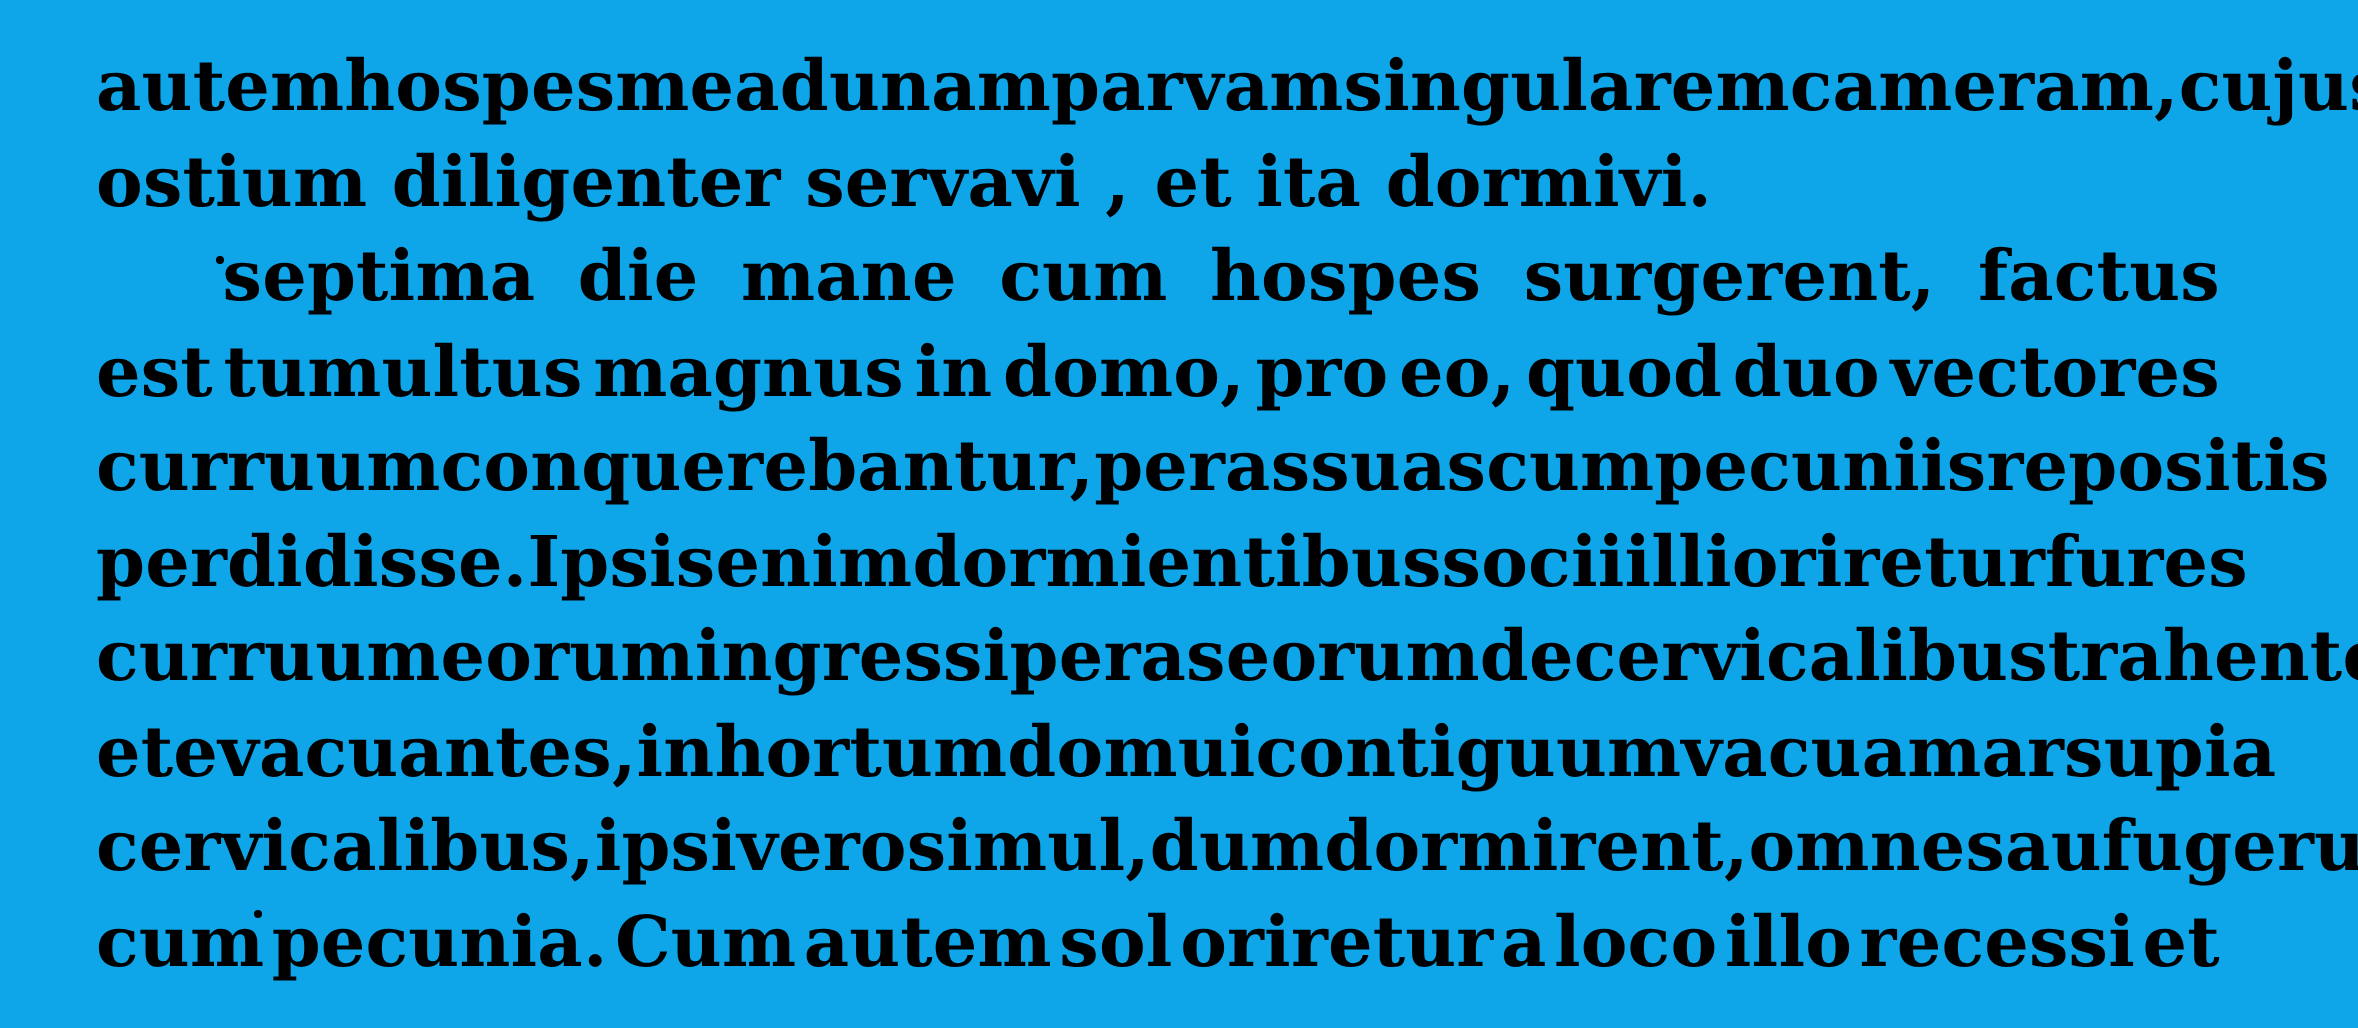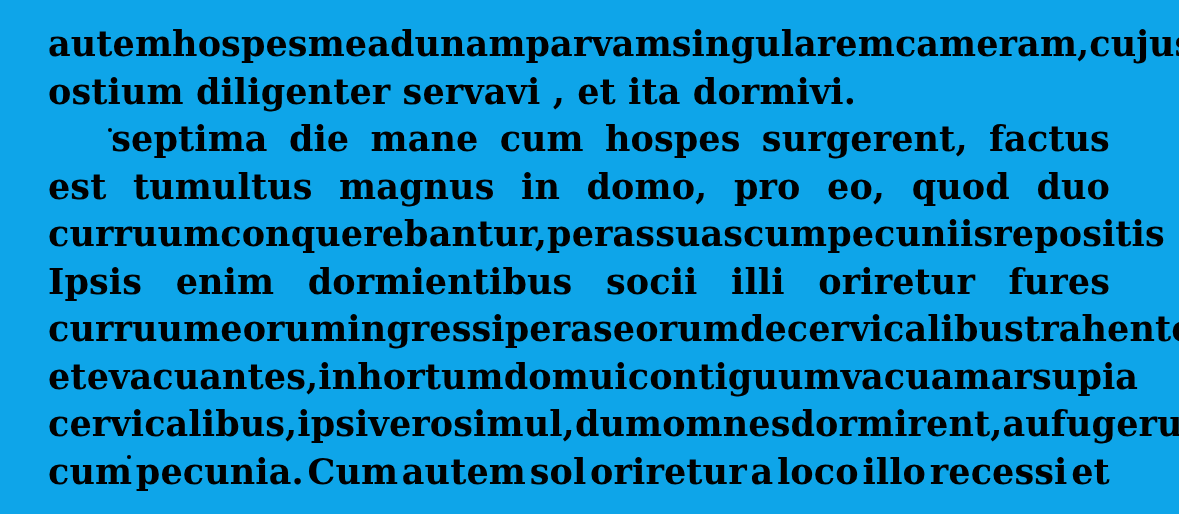--- a/index.html
+++ b/index.html
@@ -97,31 +97,33 @@
       <div class="line justify">
         <span>est</span>
         <span>tumultus</span>
         <span>magnus</span>
         <span>in</span>
         <span>domo,</span>
         <span>pro</span>
         <span>eo,</span>
         <span>quod</span>
         <span>duo</span>
+        <span>vectores</span>
       </div>
       <div class="line justify">
         <span>curruum</span>
         <span>conquerebantur,</span>
         <span>peras</span>
         <span>suas</span>
         <span>cum</span>
         <span>pecuniis</span>
         <span>repositis</span>
       </div>
       <div class="line justify">
+        <span>perdidisse.</span>
         <span>Ipsis</span>
         <span>enim</span>
         <span>dormientibus</span>
         <span>socii</span>
         <span>illi</span>
         <span>oriretur</span>
         <span>fures</span>
       </div>
       <div class="line justify">
         <span>curruum</span>
@@ -142,22 +144,22 @@
         <span>contiguum</span>
         <span>vacua</span>
         <span>marsupia</span>
       </div>
       <div class="line justify">
         <span>cervicalibus,</span>
         <span>ipsi</span>
         <span>vero</span>
         <span>simul,</span>
         <span>dum</span>
+        <span>dormirent,</span>
         <span>omnes</span>
-        <span>dormirent,</span>
         <span>aufugerunt</span>
       </div>
       <div class="line justify">
         <span>cum</span>
         <span>pecunia.</span>
         <span>Cum</span>
         <span>autem</span>
         <span>sol</span>
         <span>oriretur</span>
         <span>a</span>

